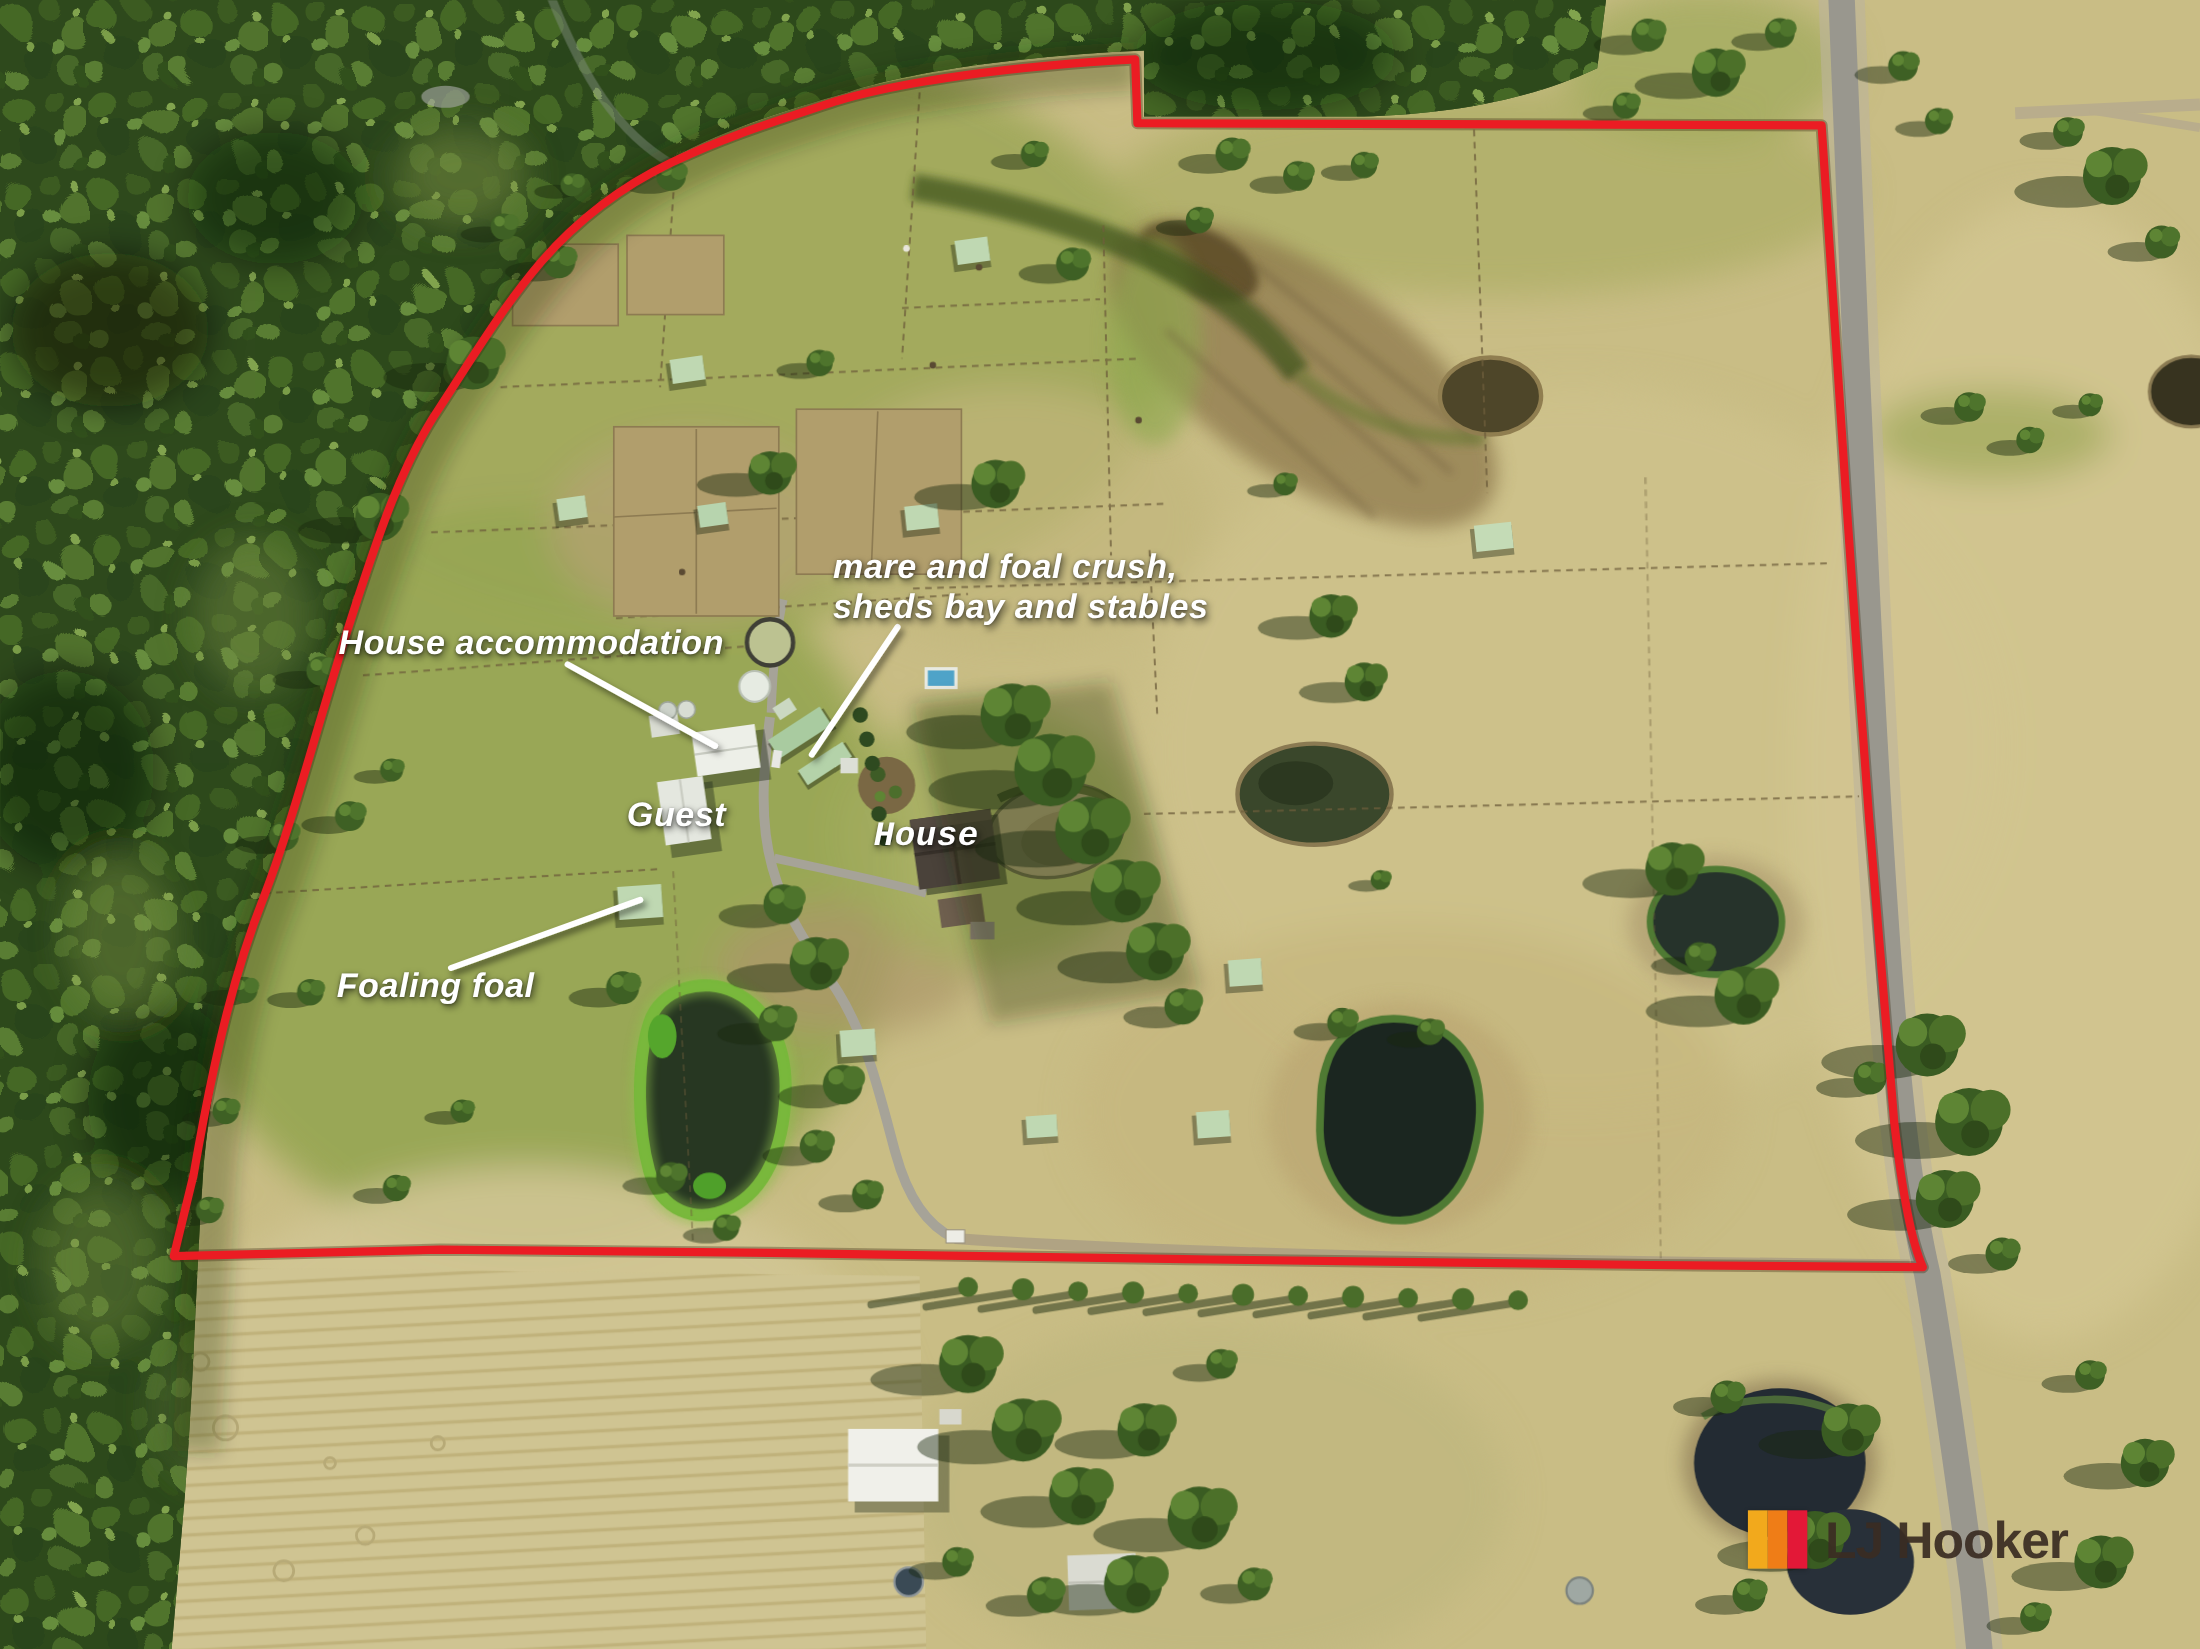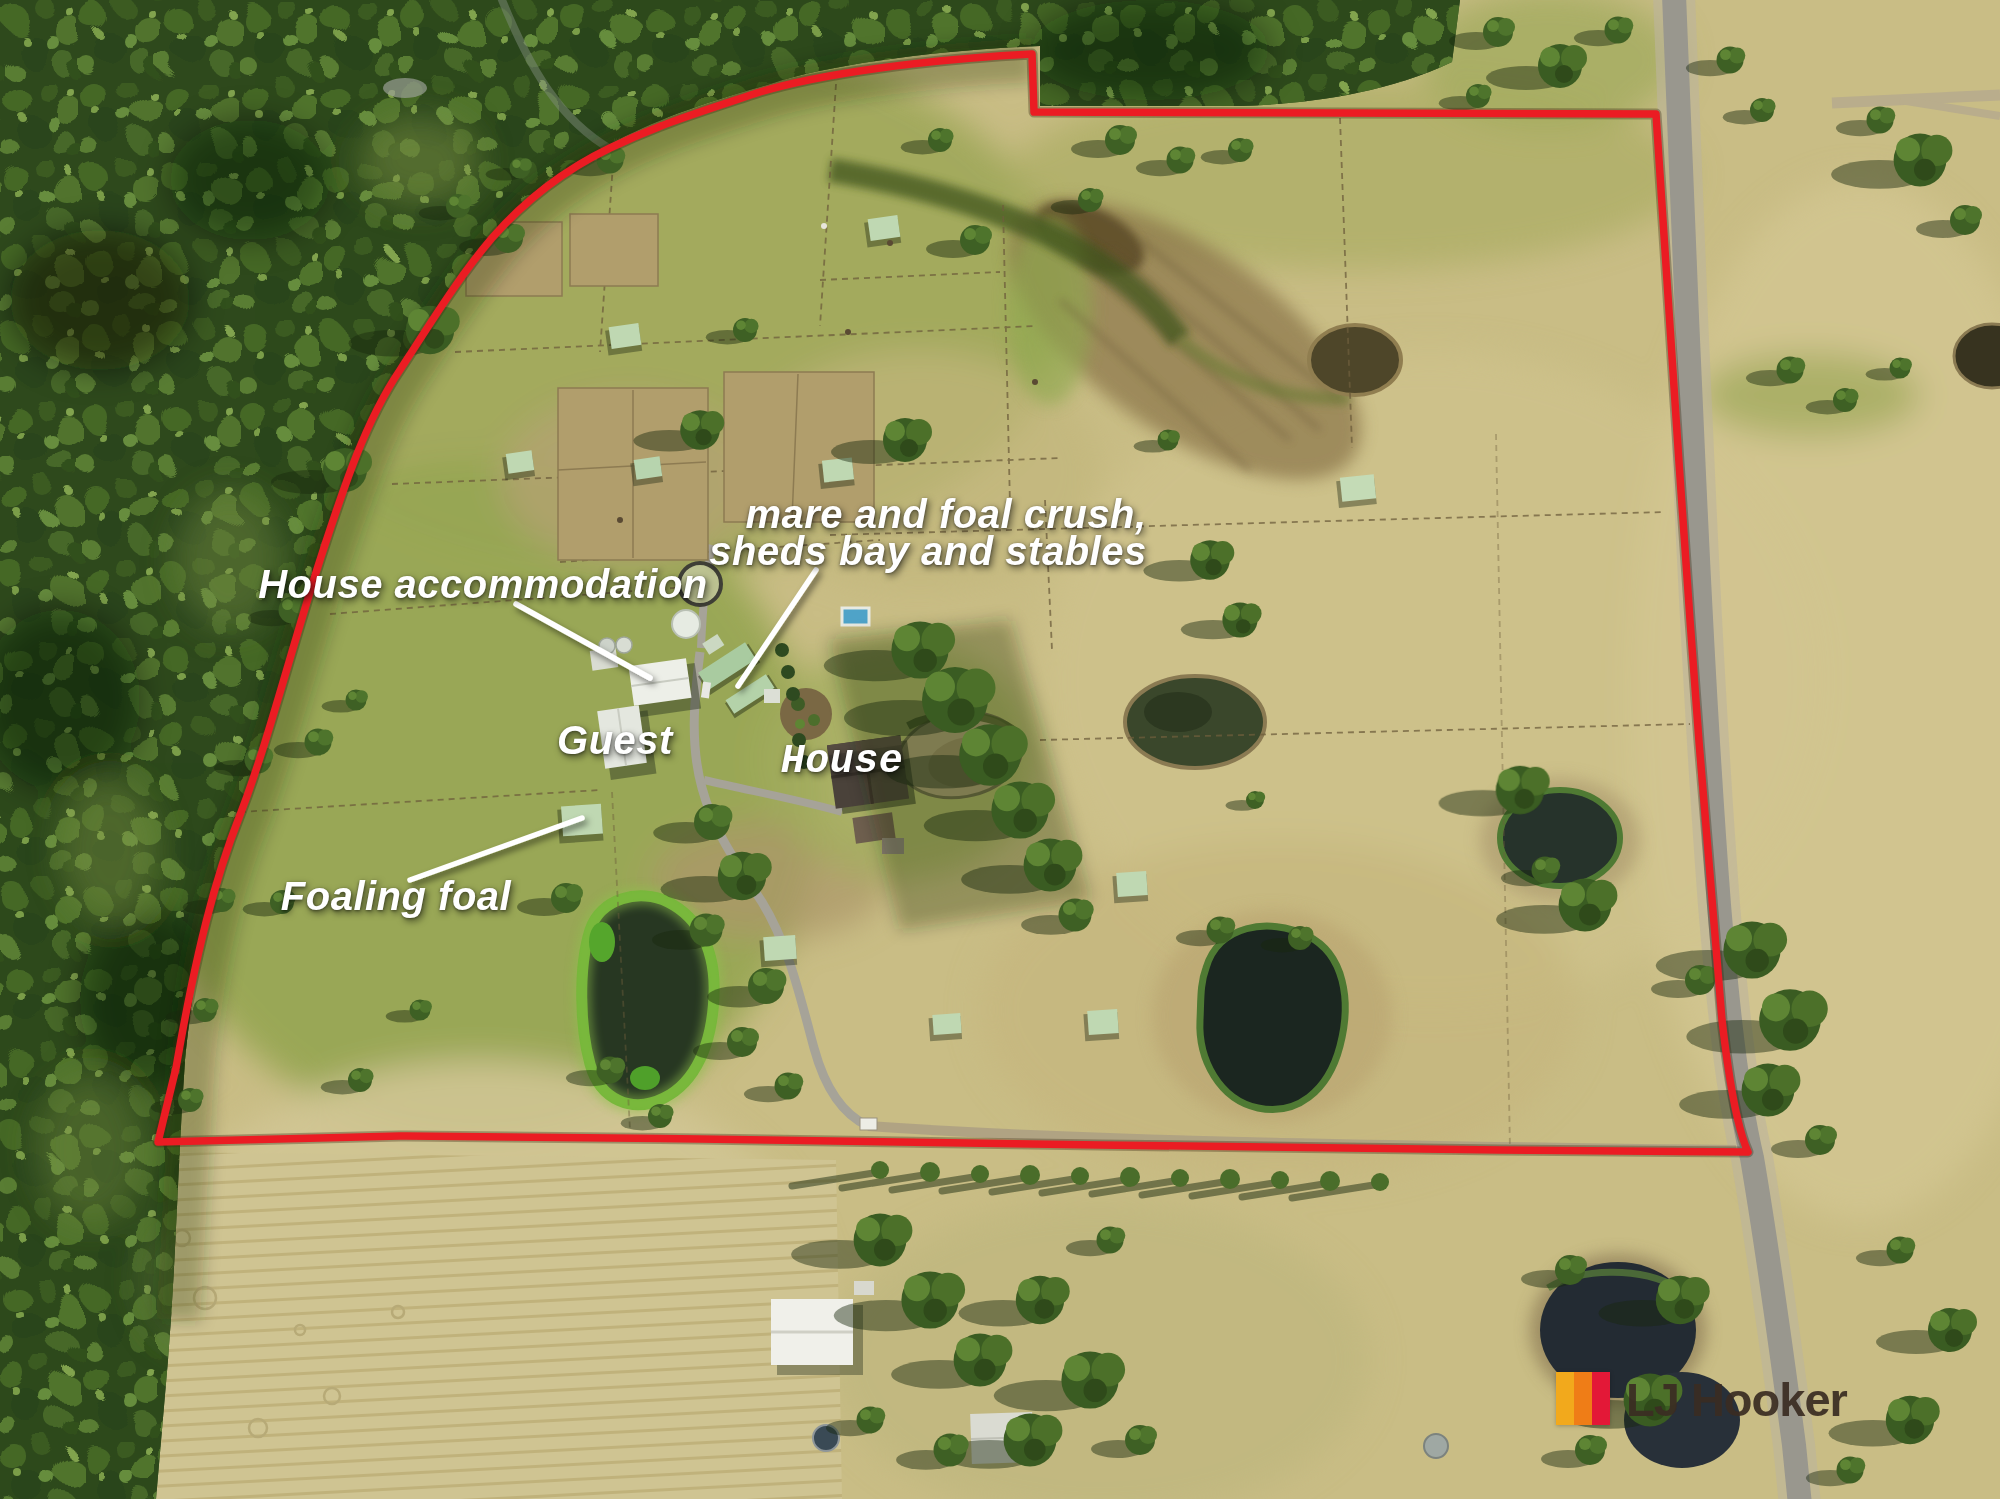--- a/index.html
+++ b/index.html
@@ -4,27 +4,27 @@
 <style>
   html,body{margin:0;padding:0;background:#222;}
   .stage{
     position:relative;width:2000px;height:1499px;overflow:hidden;
     background:#C9BD85;font-family:"Liberation Sans",sans-serif;
   }
   .scene{position:absolute;inset:0;}
   .label{
     position:absolute;transform:translate(-50%,-50%);
     color:#ffffff;font-style:italic;font-weight:600;
-    font-size:40px;line-height:37px;letter-spacing:.5px;white-space:nowrap;
-    text-align:right;
+    font-size:31px;line-height:37px;letter-spacing:.5px;white-space:nowrap;
+    text-align:left;
     text-shadow:2px 3px 7px rgba(0,0,0,.6),0 1px 3px rgba(0,0,0,.45);
     pointer-events:none;
   }
   .logo{
-    position:absolute;left:1556px;top:1372px;display:flex;
+    position:absolute;left:1589px;top:1372px;display:flex;align-items:center;
   }
   .logo-mark{width:54px;height:53px;display:flex;box-shadow:0 1px 4px rgba(0,0,0,.25);}
   .logo-mark div{flex:1;}
   .logo-text{
     margin-left:16px;font-size:47px;font-weight:700;letter-spacing:-1px;
     font-family:"Liberation Sans",sans-serif;opacity:.93;
   }
 </style>
 </head>
 <body>

